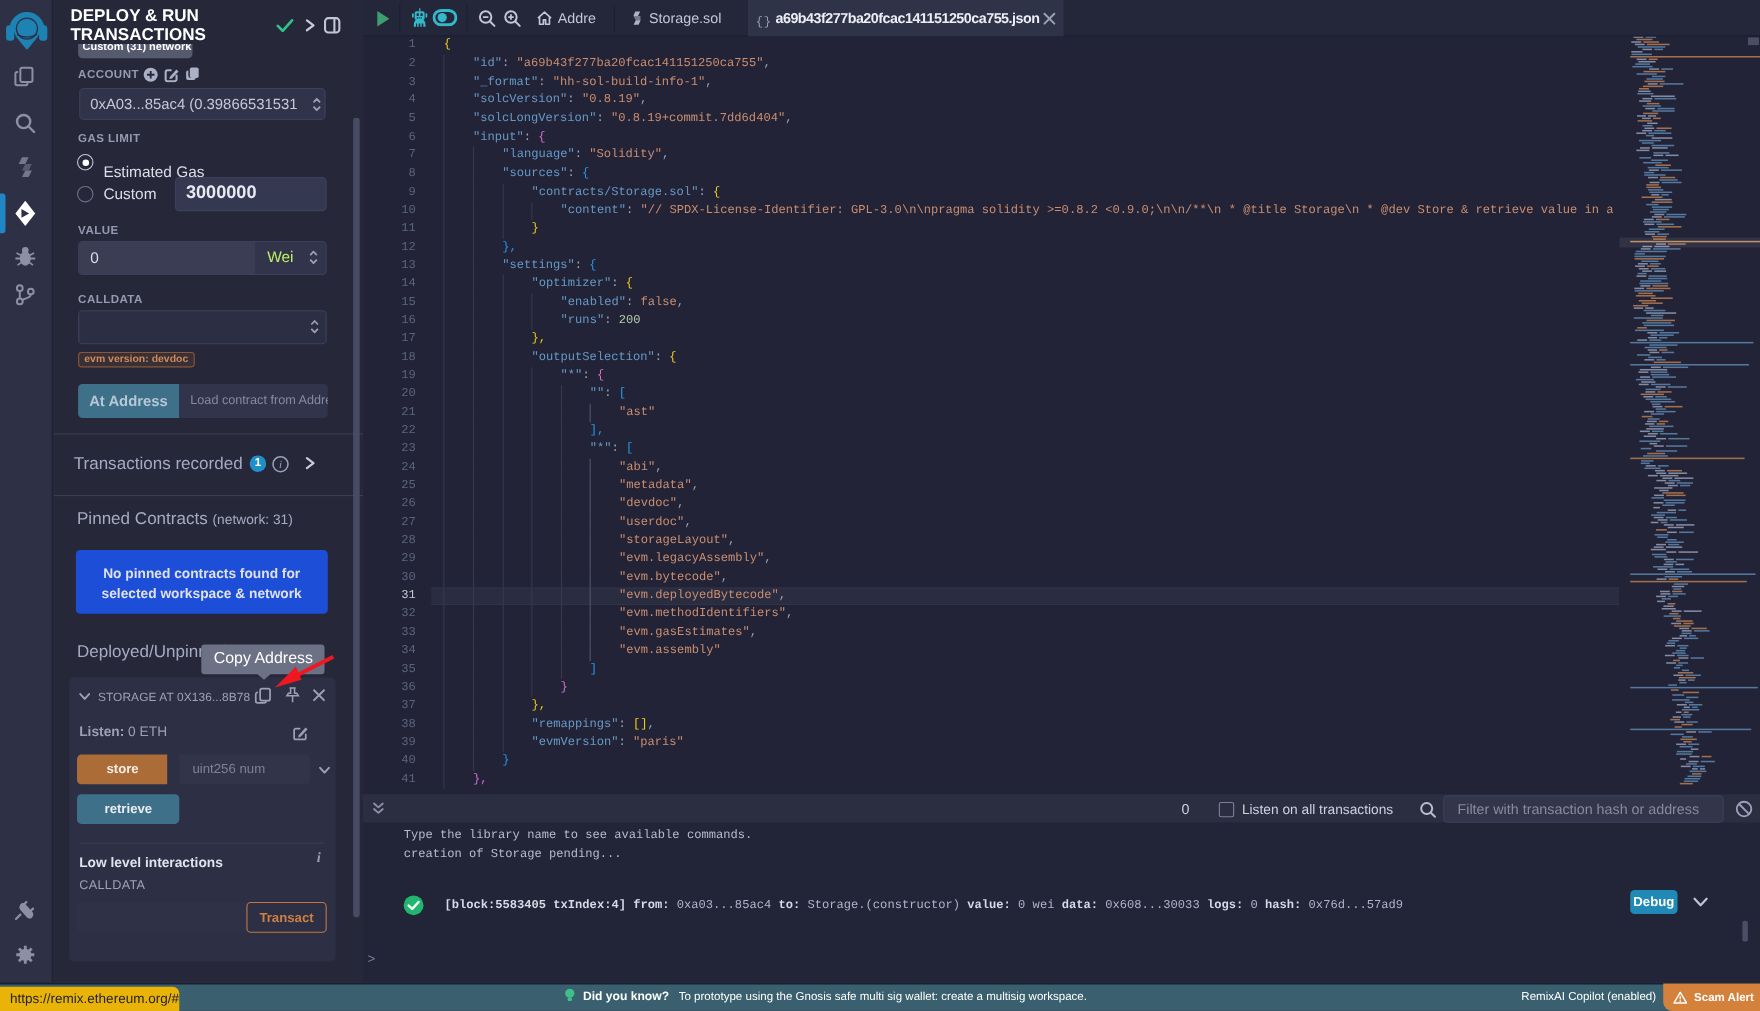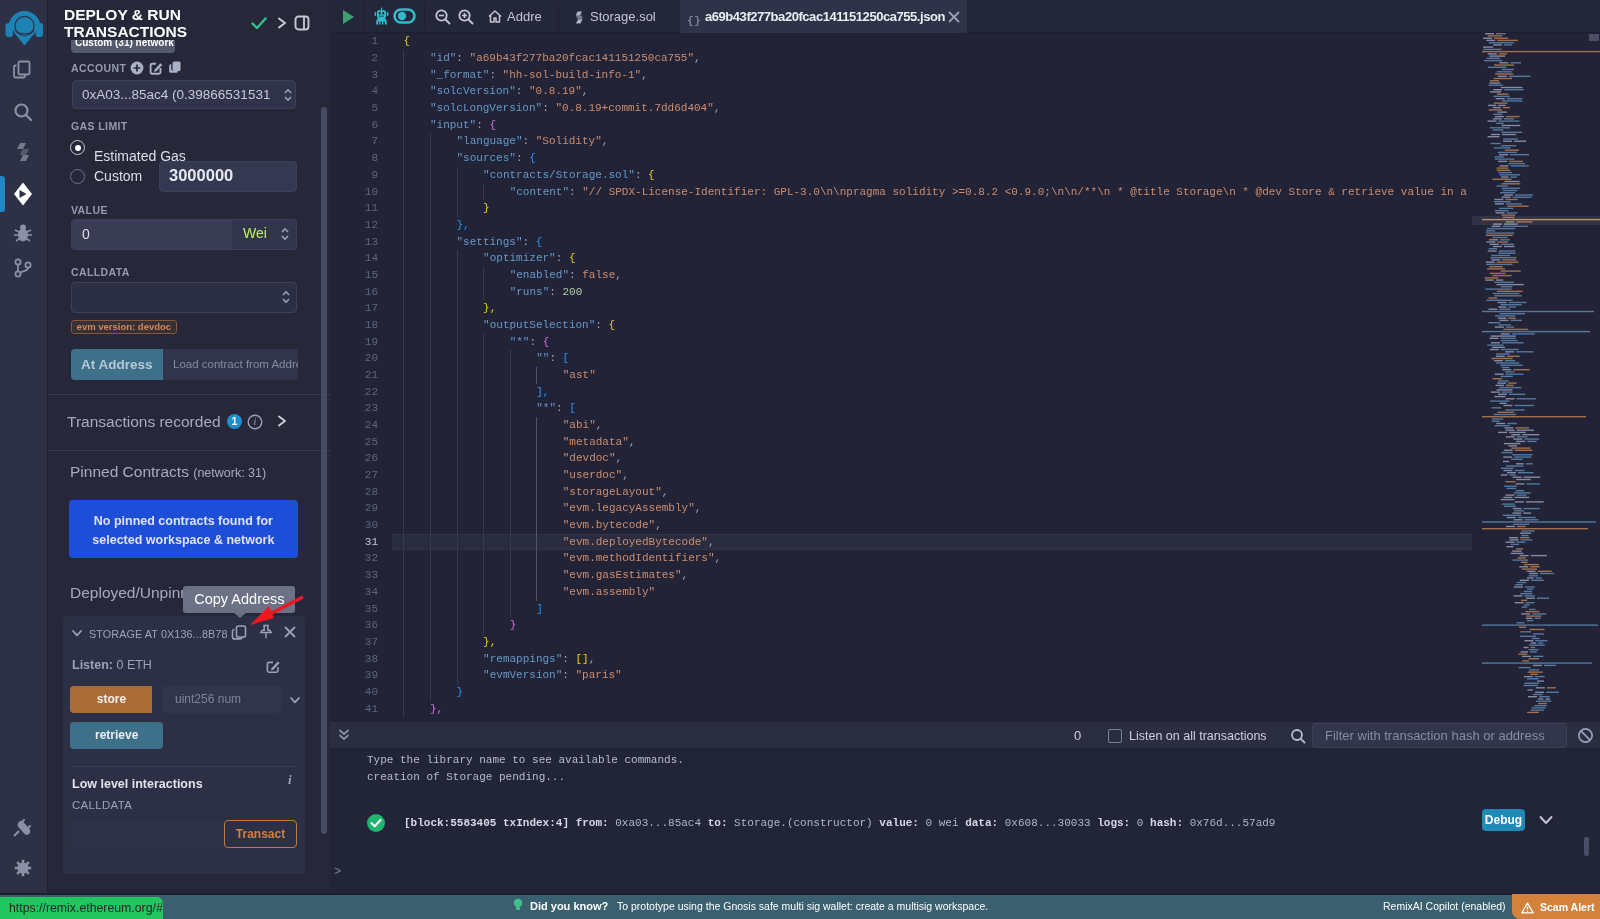--- a/index.html
+++ b/index.html
@@ -936,13 +936,13 @@
       </svg></div>
 <div class="abs" style="left:530px;top:900px;color:#fff;font-size:11px"><b>Did you know?</b><span style="font-size:10.5px">&nbsp;&nbsp;&nbsp;To prototype using the Gnosis safe multi sig wallet: create a multisig workspace.</span></div>
 <div class="abs" style="left:1383px;top:900px;color:#fff;font-size:10.5px">RemixAI Copilot (enabled)</div>
 <div class="abs" style="left:1512px;top:894px;width:88px;height:25px;background:#d4813c;border-radius:0 0 0 8px"></div>
 <div class="abs" style="left:1521px;top:900px"><svg width="13" height="12" viewBox="0 0 13 12" style="">
         <path d="M6.5 1.2 L12.2 10.8 H0.8 Z" fill="none" stroke="#fff" stroke-width="1.3" stroke-linejoin="round"></path>
         <line x1="6.5" y1="4.6" x2="6.5" y2="7.4" stroke="#fff" stroke-width="1.3"></line>
         <circle cx="6.5" cy="9.1" r="0.8" fill="#fff"></circle>
       </svg></div>
 <div class="abs" style="left:1540px;top:901px;color:#fff;font-size:10.5px;font-weight:bold;white-space:nowrap">Scam Alert</div>
-<div class="abs" style="left:0;top:897px;width:163px;height:22px;background:#22c55e;border-radius:0 6px 0 0;color:#23252e;font-size:12.3px;line-height:22px;white-space:nowrap;overflow:hidden"><span style="margin-left:9px">https://remix.ethereum.org/#</span></div>
+<div class="abs" style="left:0;top:897px;width:163px;height:22px;background:#eab308;border-radius:0 6px 0 0;color:#23252e;font-size:12.3px;line-height:22px;white-space:nowrap;overflow:hidden"><span style="margin-left:9px">https://remix.ethereum.org/#</span></div>
 </div>
 </body></html>

